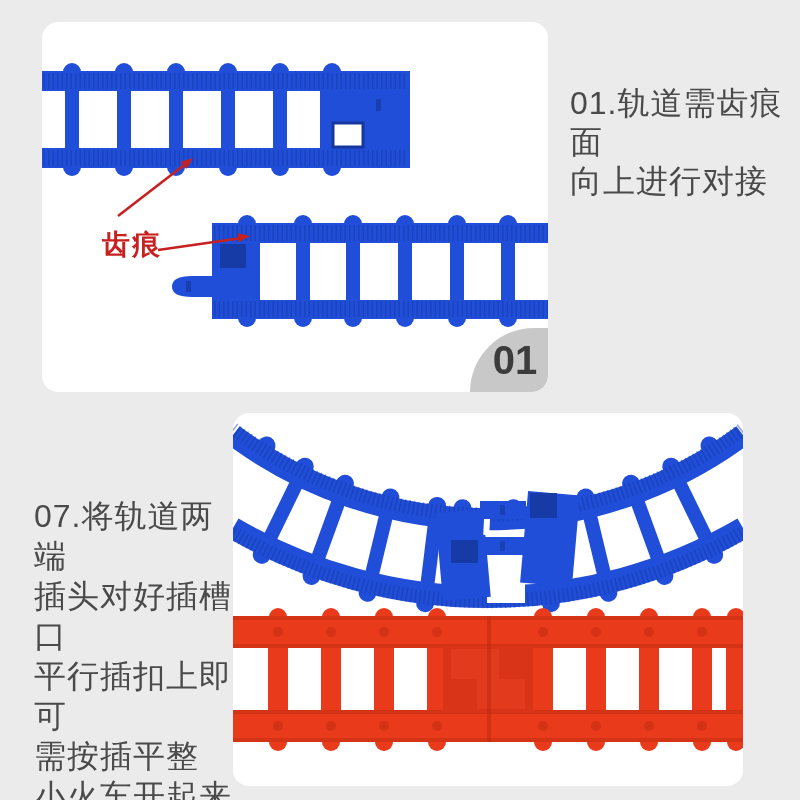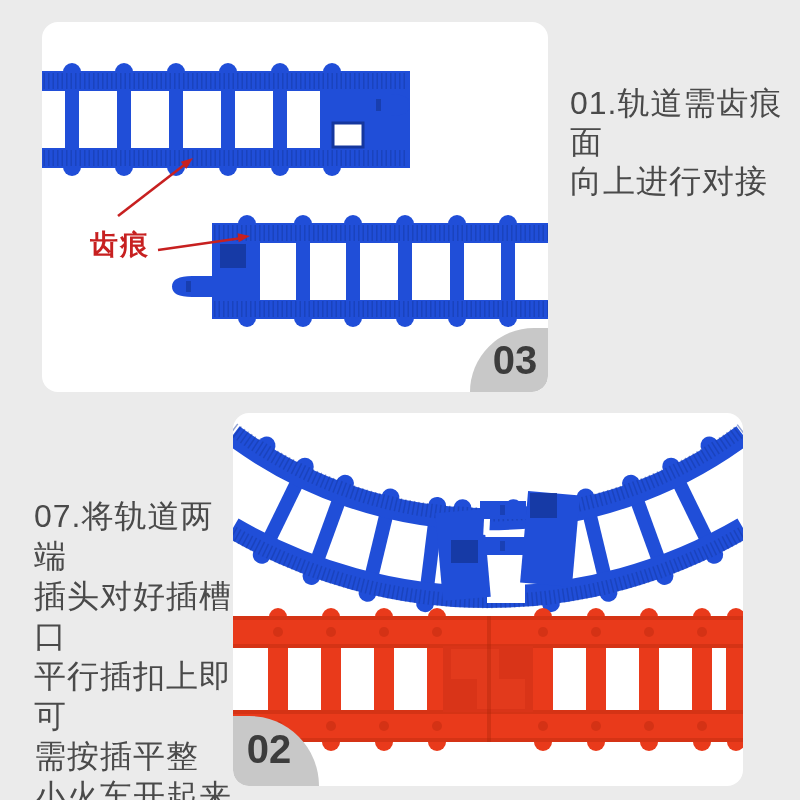--- a/index.html
+++ b/index.html
@@ -27,21 +27,21 @@
   .teethArc{stroke:var(--track-blue-dark);stroke-width:14;stroke-dasharray:1.5 3;fill:none;opacity:.45}
   .railArcTop{stroke:var(--track-blue);stroke-width:22;fill:none}
   .railArcBot{stroke:var(--track-blue);stroke-width:22;fill:none}
   .slotw{fill:#fff;stroke:var(--track-blue-dark);stroke-width:3}
   .redEdge{fill:var(--track-red-dark);opacity:.5}
   .rivet{fill:var(--track-red-dark);opacity:.55}
   .arrowline{stroke:var(--annotation-red);stroke-width:2.6;fill:none}
   .arrowhead{fill:var(--annotation-red)}
 
   .tooth-label{
-    position:absolute;left:48px;top:204px;font-size:28px;font-weight:600;
+    position:absolute;left:60px;top:204px;font-size:28px;font-weight:600;
     color:var(--annotation-red);letter-spacing:2px;
   }
   .badge{
     position:absolute;bottom:0;background:var(--badge-bg);color:var(--badge-text);
     font-size:40px;font-weight:600;display:flex;align-items:center;justify-content:center;
   }
   #badge1{right:0;width:78px;height:64px;border-radius:64px 0 16px 0;padding-left:12px}
   #badge2{left:0;width:86px;height:70px;border-radius:0 72px 0 16px;padding-right:14px;padding-bottom:4px}
 
   .step-text{
@@ -117,21 +117,21 @@
     <g>
       <line class="arrowline" x1="76" y1="194" x2="146" y2="140"></line>
       <polygon class="arrowhead" points="151,136 144.2,146.9 138.8,139.7"></polygon>
       <line class="arrowline" x1="116" y1="228" x2="200" y2="216"></line>
       <polygon class="arrowhead" points="208,214 196.7,220.2 195.5,211.2"></polygon>
     </g>
   </svg>
 
   <div class="tooth-label">齿痕</div>
 
-  <div class="badge" id="badge1">03</div>
+  <div class="badge" id="badge1">01</div>
 </div>
 
 <div class="step-text" id="step1-text">01.轨道需齿痕面
 向上进行对接</div>
 
 <div class="panel" id="panel2">
   <svg width="510" height="373" viewBox="0 0 510 373">
 
     <g>
 
@@ -241,21 +241,20 @@
         <circle class="rivet" cx="98" cy="313" r="5"></circle>
       <circle class="rivet" cx="151" cy="313" r="5"></circle>
         <circle class="rivet" cx="204" cy="313" r="5"></circle>
       <circle class="rivet" cx="310" cy="313" r="5"></circle>
         <circle class="rivet" cx="363" cy="313" r="5"></circle>
       <circle class="rivet" cx="416" cy="313" r="5"></circle>
         <circle class="rivet" cx="469" cy="313" r="5"></circle>
     </g>
   </svg>
 
-  <div class="badge" id="badge2">02</div>
 </div>
 
 <div class="step-text" id="step2-text">07.将轨道两端
 插头对好插槽口
 平行插扣上即可
 需按插平整
 小火车开起来
 才顺畅哦</div>
 
 </body></html>

